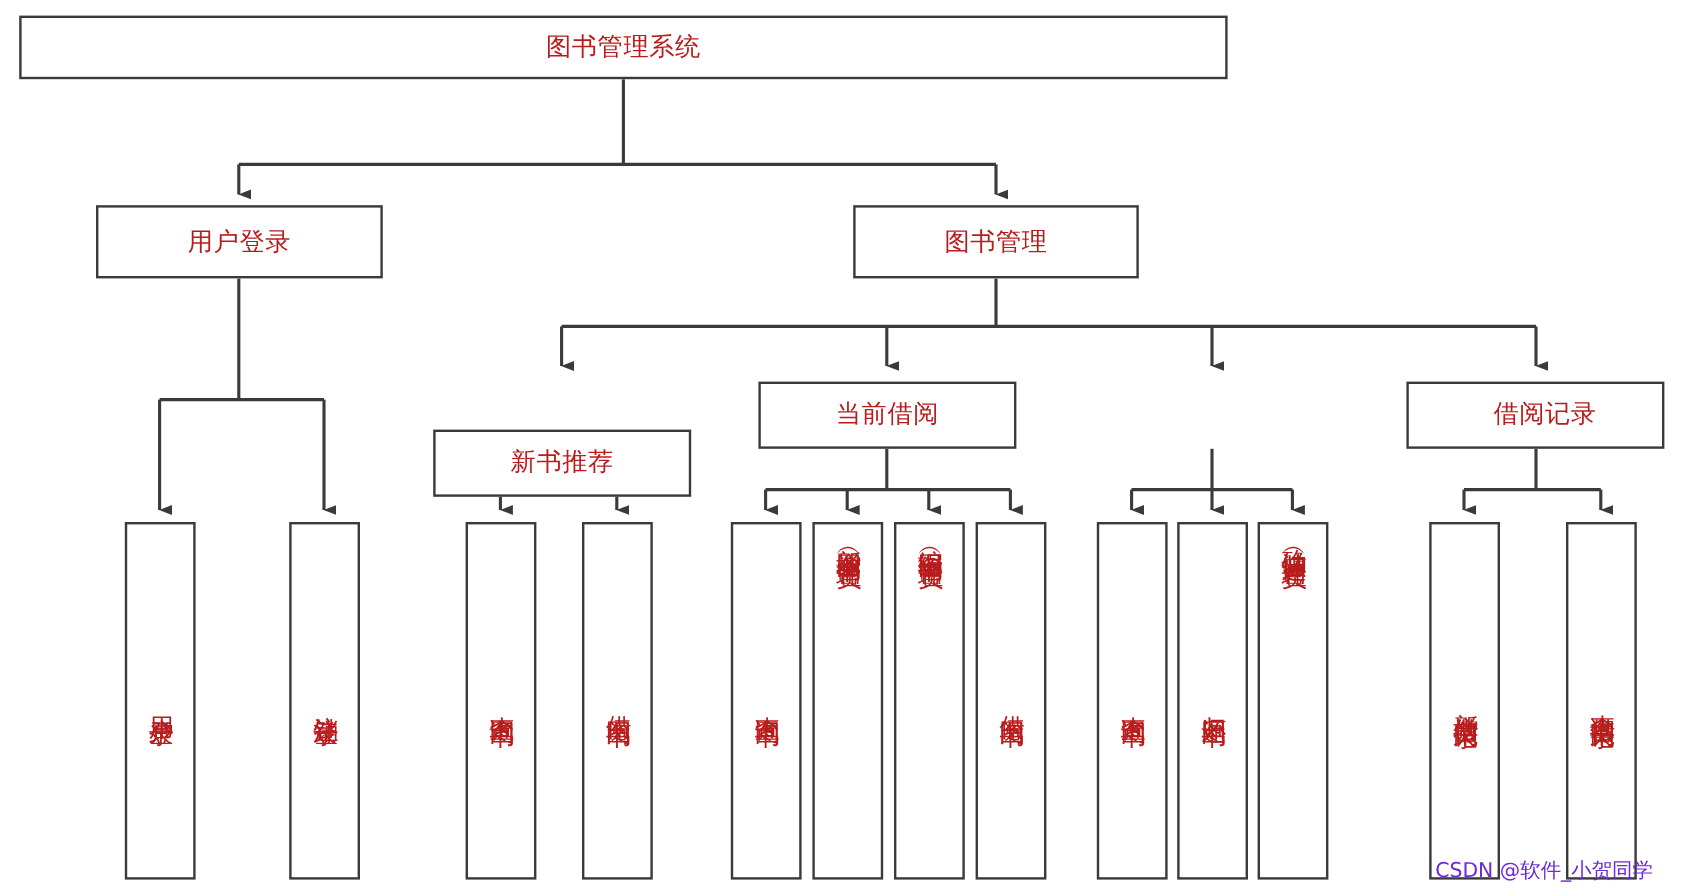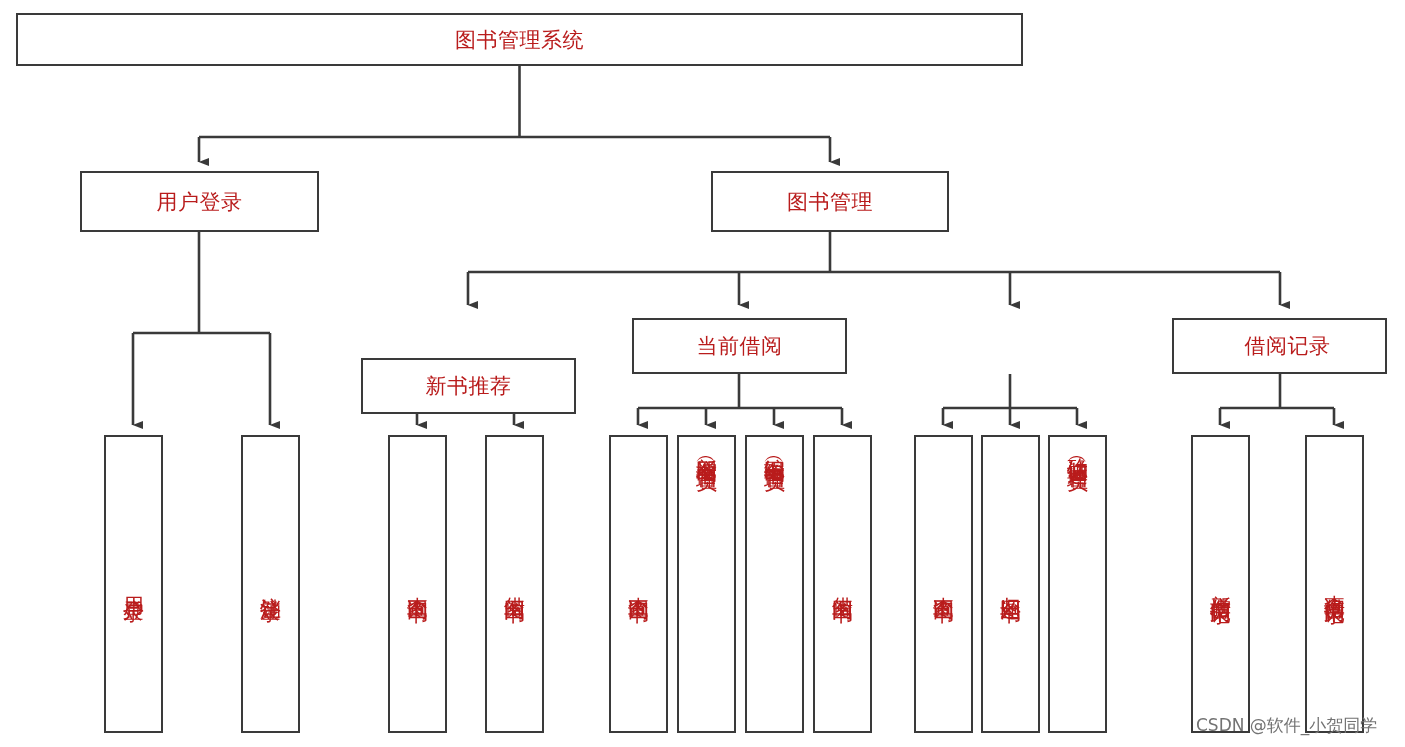--- a/index.html
+++ b/index.html
@@ -66,21 +66,21 @@
   }
   .leaf-box.centered {
     align-items: center;
     padding-top: 0;
   }
   .watermark {
     position: absolute;
     left: 1196px;
     top: 714px;
     font-size: 17px;
-    color: #737373;
+    color: #6d28d9;
     white-space: nowrap;
     font-family: "DejaVu Sans", "Liberation Sans", sans-serif;
     pointer-events: none;
   }
 </style>
 </head>
 <body>
 
 <div id="diagram-root">
 

